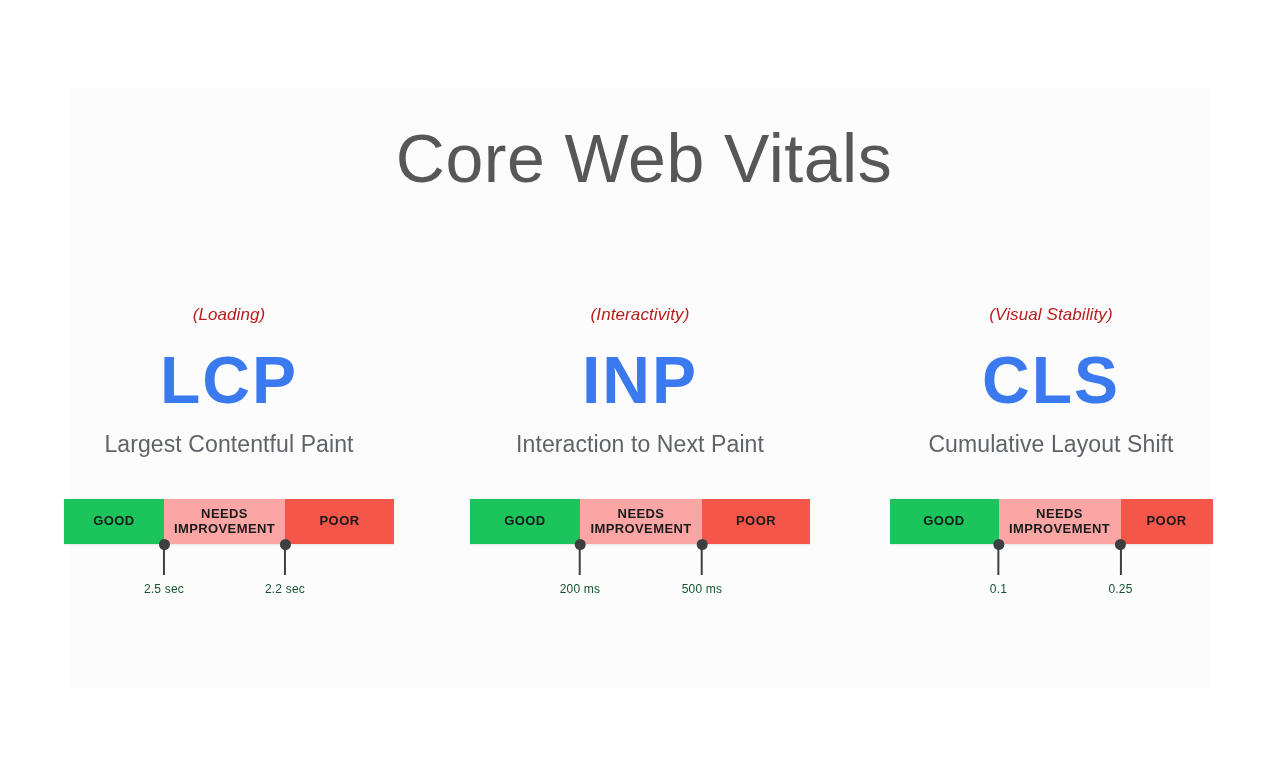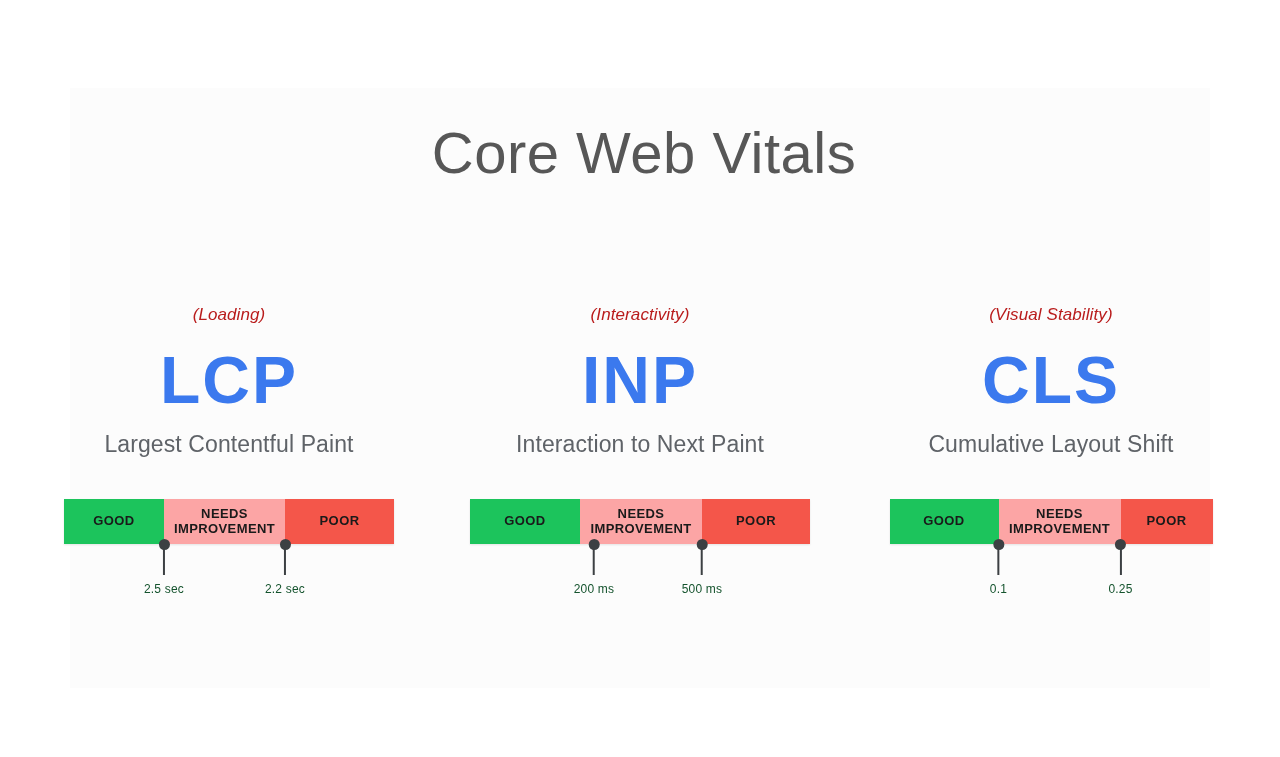--- a/index.html
+++ b/index.html
@@ -32,21 +32,21 @@
   }
 
   
   .title {
     position: absolute;
     left: 8px;
     right: 0;
     top: 124px;
     text-align: center;
     font-family: "Liberation Sans", sans-serif;
-    font-size: 58px;
+    font-size: 68px;
     font-weight: 300;
     letter-spacing: 0.5px;
     color: #575757;
     line-height: 1;
     white-space: nowrap;
   }
 
   
   .columns {
     position: absolute;
@@ -201,21 +201,21 @@
           <div class="seg seg-good" style="width:110px">GOOD</div>
           <div class="seg seg-needs" style="width:122px">
             <span>
               <span>NEEDS</span><br>
               <span>IMPROVEMENT</span>
             </span>
           </div>
           <div class="seg seg-poor" style="width:108px">POOR</div>
         </div>
 
-        <div class="marker" style="left:124px">
+        <div class="marker" style="left:110px">
           <div class="marker-dot"></div>
           <div class="marker-stem"></div>
           <div class="marker-label">200 ms</div>
         </div>
         <div class="marker" style="left:232px">
           <div class="marker-dot"></div>
           <div class="marker-stem"></div>
           <div class="marker-label">500 ms</div>
         </div>
       </div>

